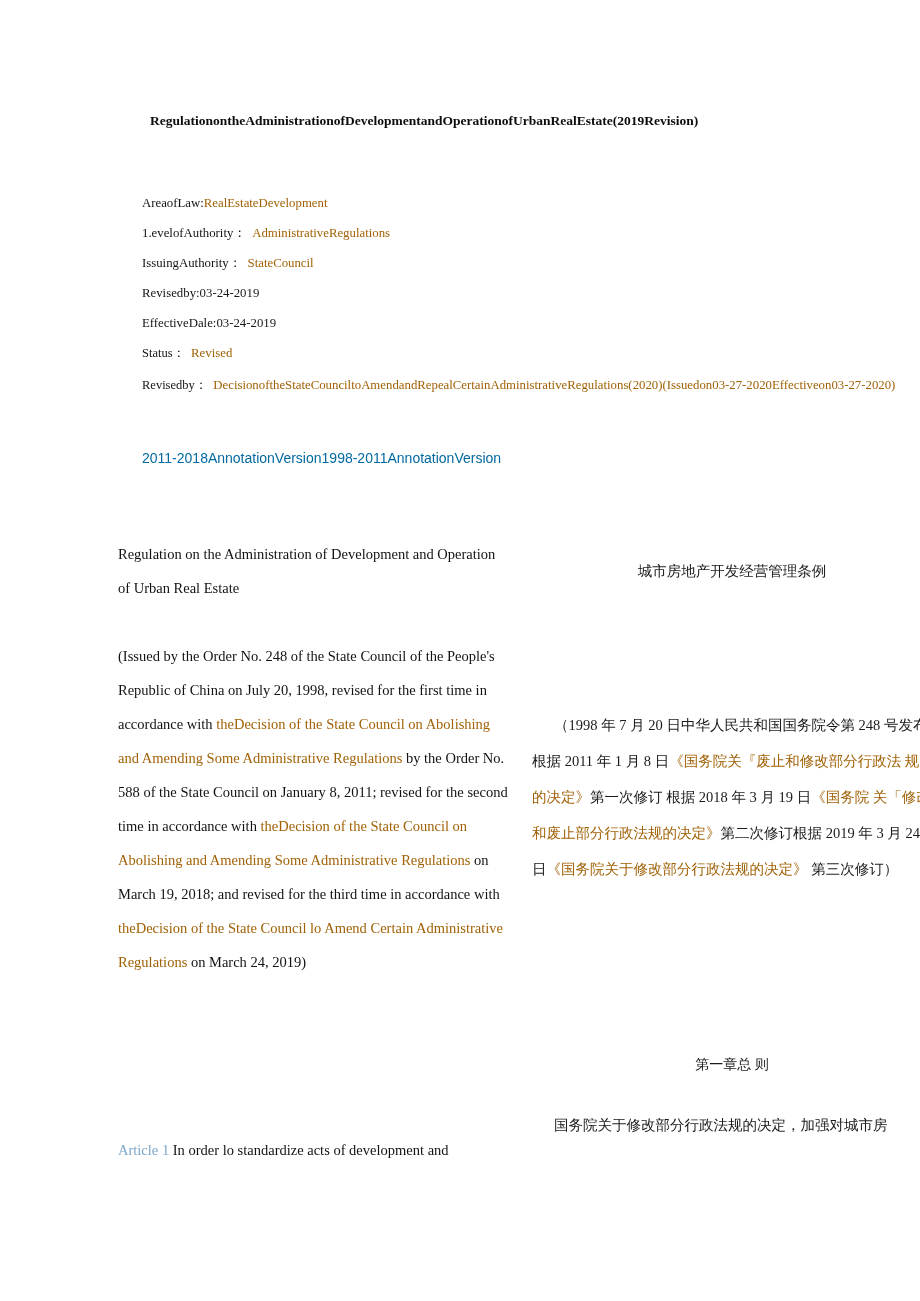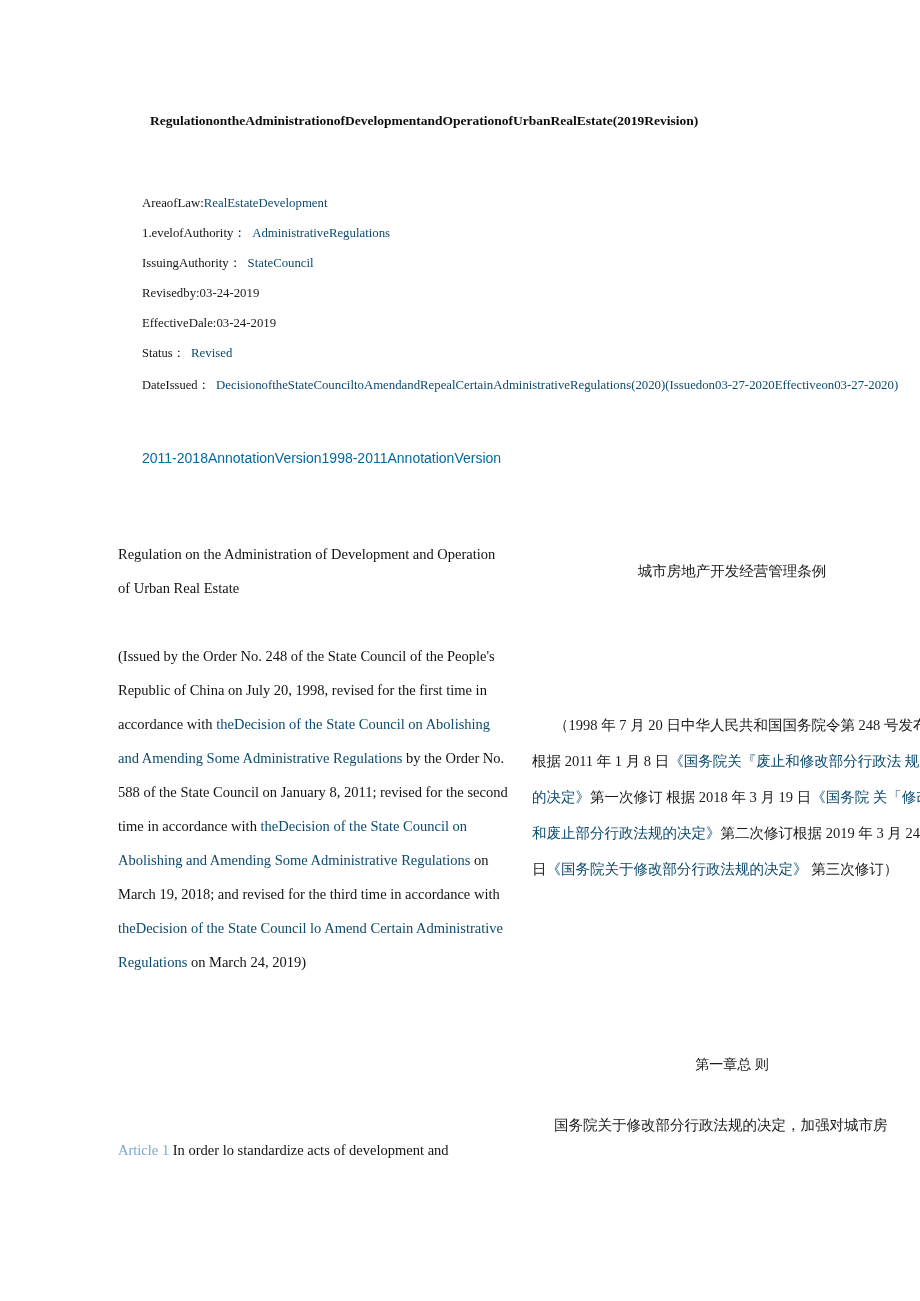--- a/index.html
+++ b/index.html
@@ -58,21 +58,21 @@
     margin-top: 6px;
   }
   .meta-label {
     color: #141414;
   }
   .meta-label.strong {
     font-weight: normal;
     font-size: 12.5px;
   }
   .lnk {
-    color: #0c4a6e;
+    color: #a16207;
   }
   .meta-gap {
     display: inline-block;
     width: 6px;
   }
 
   .annot-line {
     position: absolute;
     left: 110px;
     top: 450px;
@@ -152,21 +152,21 @@
 
     <div class="meta-row">
       <span class="meta-label">EffectiveDale:</span><span>03-24-2019</span>
     </div>
 
     <div class="meta-row">
       <span class="meta-label strong">Status：</span><span class="meta-gap"></span><span class="lnk">Revised</span>
     </div>
 
     <div class="meta-row wrapped">
-      <span class="meta-label strong">DateIssued：</span><span class="meta-gap"></span><span class="lnk">DecisionoftheStateCounciltoAmendandRepealCertainAdministrativeRegulations(2020)(Issuedon03-27-2020Effectiveon03-27-2020)</span>
+      <span class="meta-label strong">Revisedby：</span><span class="meta-gap"></span><span class="lnk">DecisionoftheStateCounciltoAmendandRepealCertainAdministrativeRegulations(2020)(Issuedon03-27-2020Effectiveon03-27-2020)</span>
     </div>
 
   </div>
 
   <div class="annot-line">2011-2018AnnotationVersion1998-2011AnnotationVersion</div>
 
   <div class="col-en row-title-en">Regulation on the Administration of Development and Operation of Urban Real Estate</div>
 
   <div class="col-zh row-title-zh centered">城市房地产开发经营管理条例</div>
 

